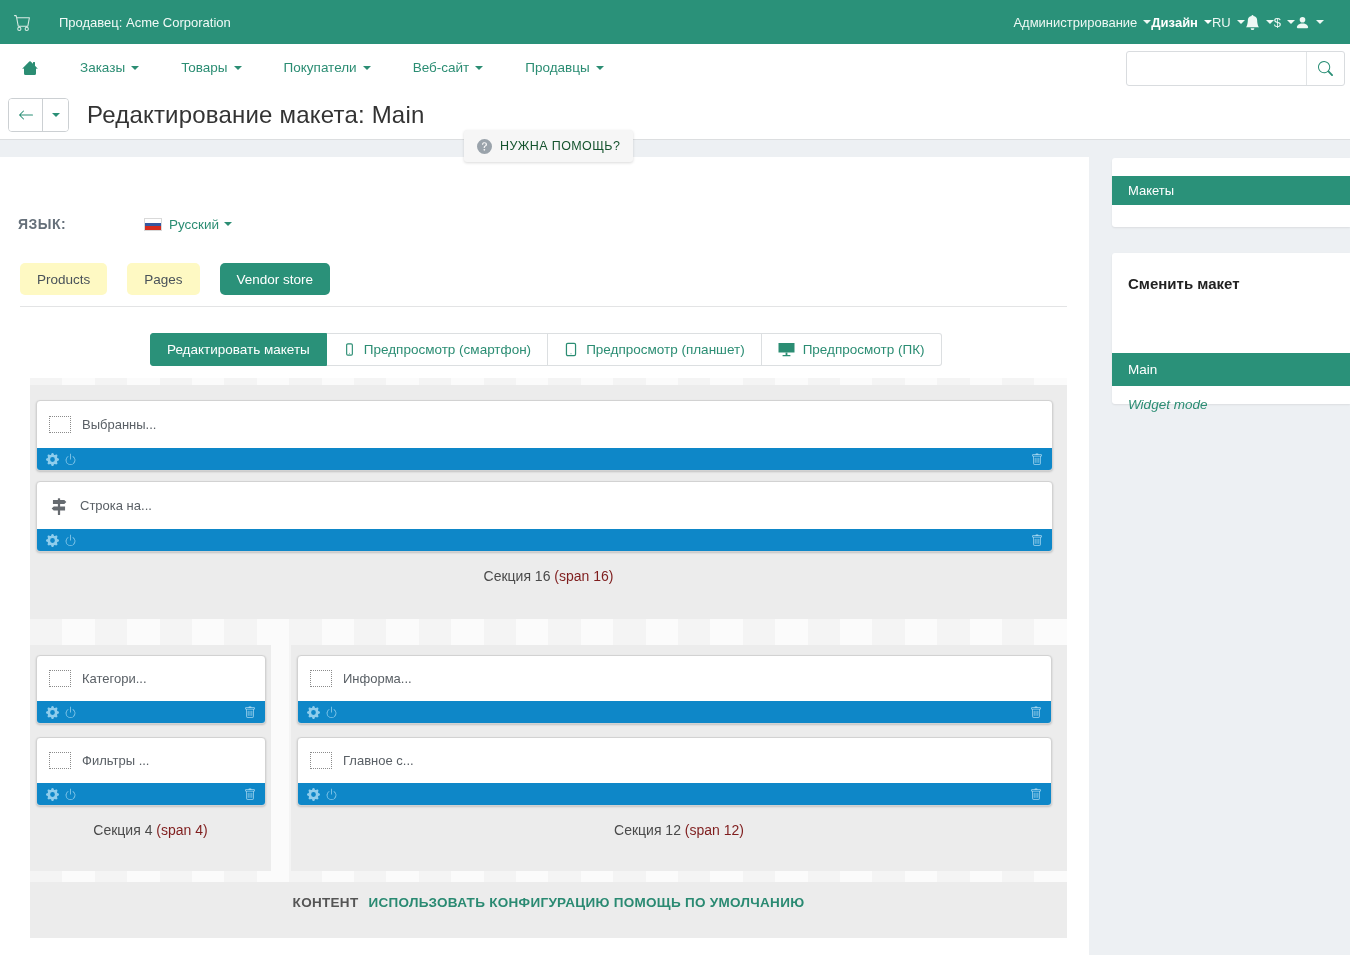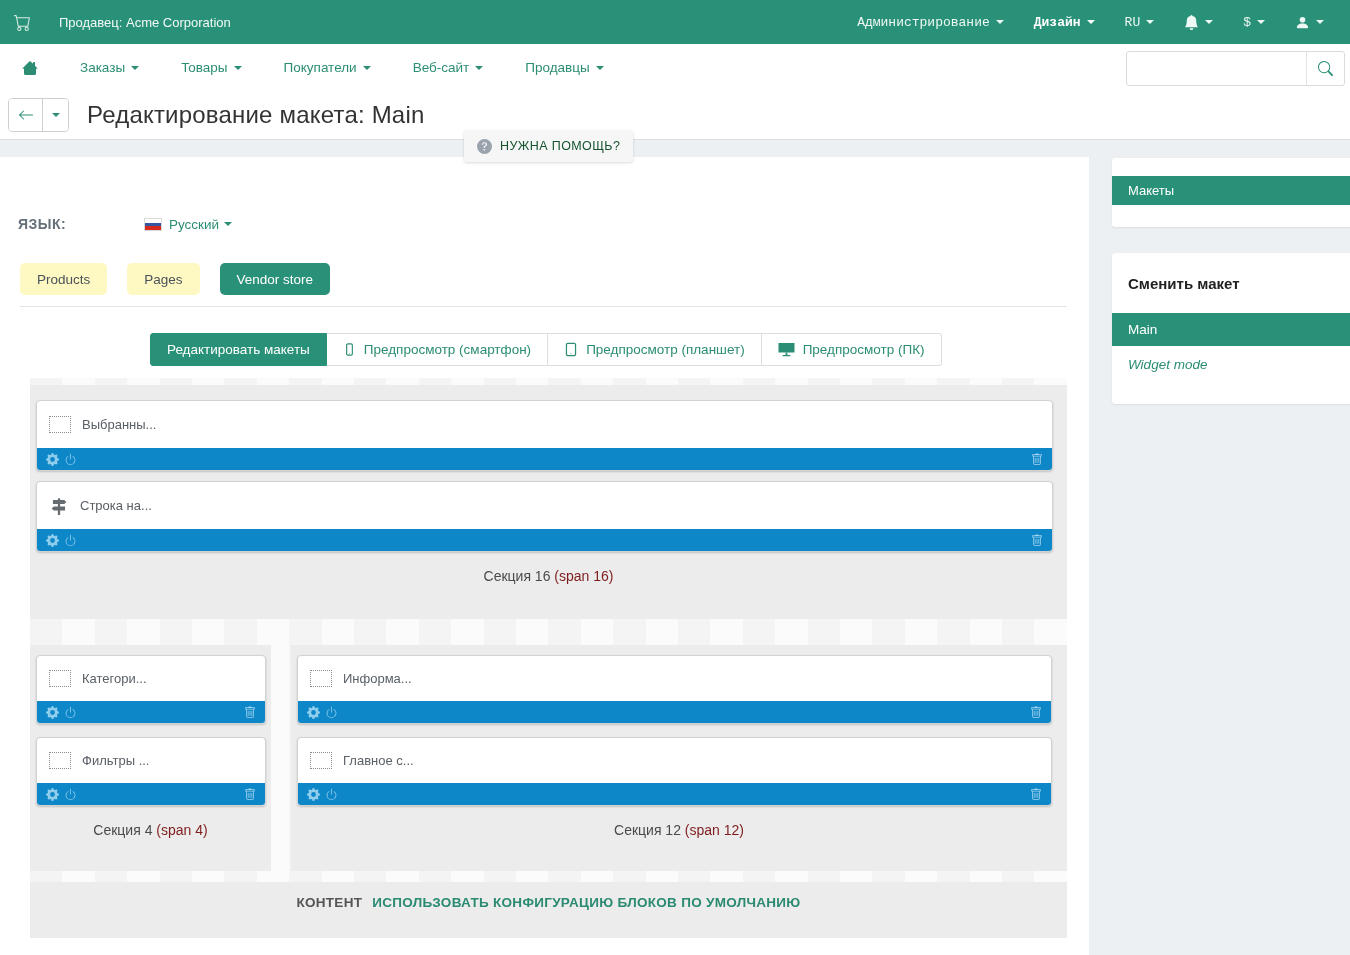--- a/index.html
+++ b/index.html
@@ -3,21 +3,21 @@
 <meta charset="utf-8">
 <style>
   html,body{margin:0;padding:0;}
   body{font-family:"Liberation Sans",sans-serif;background:#edf0f3;}
   #screen{position:relative;width:1350px;height:955px;background:#edf0f3;overflow:hidden;}
 
   
   .topbar{position:absolute;left:0;top:0;width:1350px;height:44px;background:#2a9179;display:flex;align-items:center;color:#fff;font-size:13px;}
   .topbar .cart{margin-left:14px;color:#d9ece5;display:flex;}
   .topbar .vendor{margin-left:28px;color:#f2faf7;}
-  .topbar .right{margin-left:auto;display:flex;align-items:flex-end;gap:30px;margin-right:26px;font-family:Liberation Mono, monospace;}
+  .topbar .right{margin-left:auto;display:flex;align-items:flex-end;margin-right:26px;}
   .top-item{display:flex;align-items:center;gap:6px;color:#eef8f4;cursor:pointer;white-space:nowrap;}
   .top-item.bold{font-weight:bold;color:#fff;}
   .caret{display:inline-block;width:0;height:0;border-left:4px solid transparent;border-right:4px solid transparent;border-top:4px solid currentColor;}
 
   
   .navrow{position:absolute;left:0;top:44px;width:1350px;height:47px;background:#fff;border-bottom:1px solid #e4e6e8;display:flex;align-items:center;}
   .navrow .home{margin-left:22px;color:#2b8d73;display:flex;}
   .nav-items{display:flex;align-items:center;gap:42px;margin-left:42px;}
   .nav-item{color:#2b8d73;font-size:13.5px;display:flex;align-items:center;gap:6px;cursor:pointer;white-space:nowrap;}
   .searchbox{position:absolute;right:5px;top:7px;width:217px;height:33px;border:1px solid #d9dcdf;border-radius:3px;background:#fff;display:flex;}
@@ -82,21 +82,21 @@
   .content-bar{position:absolute;left:0;top:504px;width:1037px;height:56px;background:#ececec;text-align:center;font-size:13.5px;font-weight:bold;letter-spacing:.3px;padding-top:13px;box-sizing:border-box;}
   .content-bar .cb-label{color:#555;}
   .content-bar .cb-link{color:#2a8a72;cursor:pointer;margin-left:6px;}
 
   
   .side-card{position:absolute;left:1112px;width:238px;background:#fff;border-radius:3px 0 0 3px;box-shadow:0 1px 2px rgba(0,0,0,.08);}
   .card-layouts{top:158px;height:69px;}
   .layouts-band{position:absolute;left:0;top:18px;width:238px;height:29px;background:#2a9179;color:#fff;font-size:13px;line-height:29px;padding-left:16px;box-sizing:border-box;cursor:pointer;}
   .card-switch{top:253px;height:151px;}
   .switch-title{position:absolute;left:16px;top:22px;font-size:15px;font-weight:bold;color:#222;}
-  .switch-item{position:absolute;left:0;width:238px;font-size:13.5px;box-sizing:border-box;cursor:pointer;}
+  .switch-item{position:absolute;left:0;width:238px;font-size:13.5px;box-sizing:border-box;cursor:pointer;margin-top:40px;}
   .switch-main{top:60px;height:33px;background:#2a9179;color:#fff;line-height:33px;padding-left:16px;}
   .switch-widget{top:103px;color:#2b8d73;padding-left:16px;line-height:18px;font-style:italic;}
 
   svg{display:block;}
 </style>
 </head>
 <body>
 
 <div id="screen">
 
@@ -437,21 +437,21 @@
           </div>
         </div>
 
         <div class="sec-label">
           <span>Секция 12</span> <span class="spanmuted">(span 12)</span>
         </div>
       </div>
 
       <div class="content-bar">
         <span class="cb-label">КОНТЕНТ</span>
-        <span class="cb-link">ИСПОЛЬЗОВАТЬ КОНФИГУРАЦИЮ БЛОКОВ ПО УМОЛЧАНИЮ</span>
+        <span class="cb-link">ИСПОЛЬЗОВАТЬ КОНФИГУРАЦИЮ ПОМОЩЬ ПО УМОЛЧАНИЮ</span>
       </div>
 
     </div>
   </div>
 
   <div class="side-card card-layouts">
     <div class="layouts-band">Макеты</div>
   </div>
 
   <div class="side-card card-switch">

